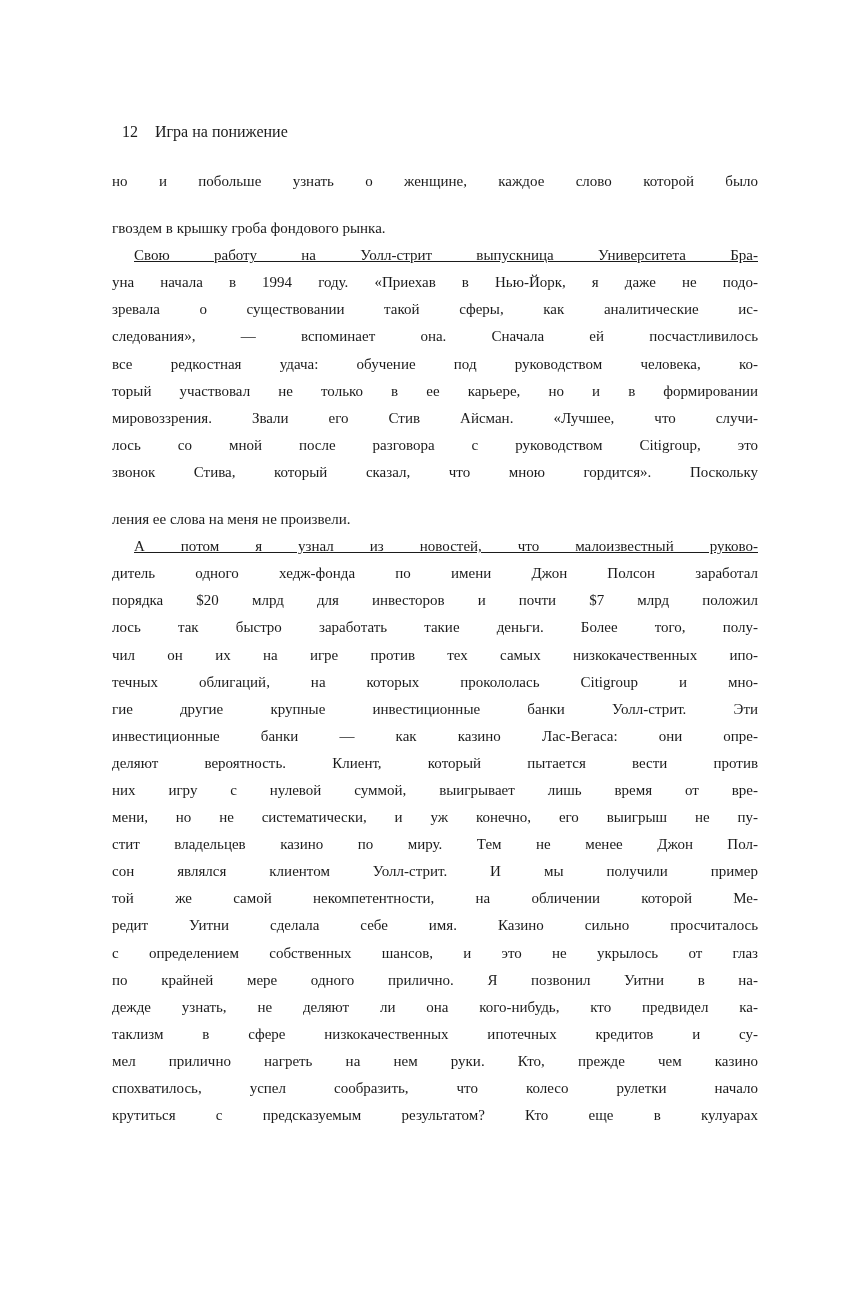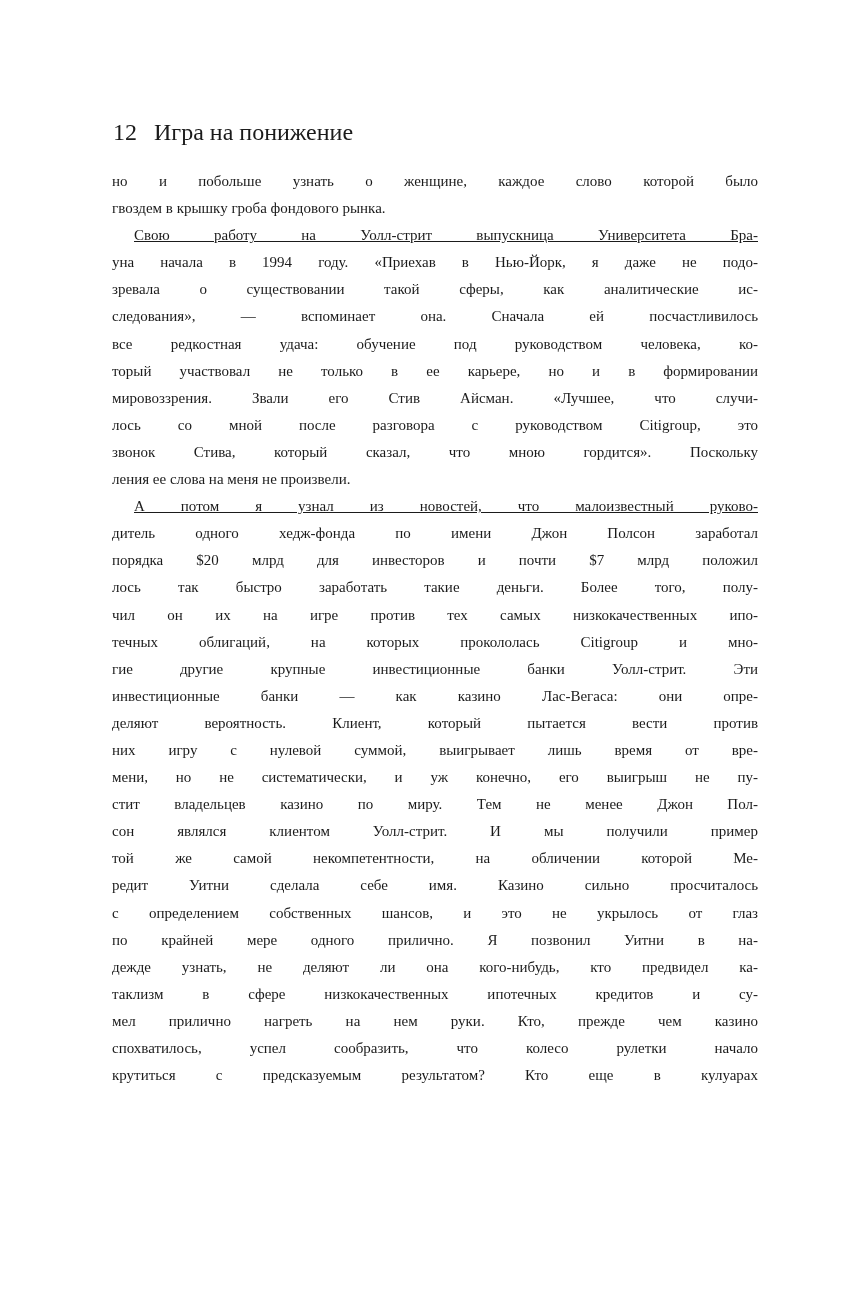--- a/index.html
+++ b/index.html
@@ -12,22 +12,22 @@
     width: 863px;
     height: 1300px;
     background: var(--page-bg, #ffffff);
     color: var(--text-color, #1b1b1b);
     font-family: "Liberation Serif", "DejaVu Serif", serif;
     overflow: hidden;
   }
   .running-head {
     position: absolute;
     top: 120px;
-    left: 113px;
-    font-size: 24px;
+    left: 122px;
+    font-size: 16px;
     line-height: 24px;
     white-space: nowrap;
   }
   .running-head .page-num {
     display: inline-block;
     margin-right: 17px;
   }
   .body-text {
     position: absolute;
     top: 168px;
@@ -38,20 +38,21 @@
   }
   .para { margin: 0; }
   .line {
     text-align: justify;
     text-align-last: justify;
     height: 27.1px;
     overflow: hidden;
   }
   .line.par-end {
     text-align-last: left;
+    margin-top: 20px;
   }
   .para.indent .line:first-child {
     text-indent: 22px;
     text-decoration: underline;
   }
 </style>
 </head>
 <body>
 
 <div class="page">

